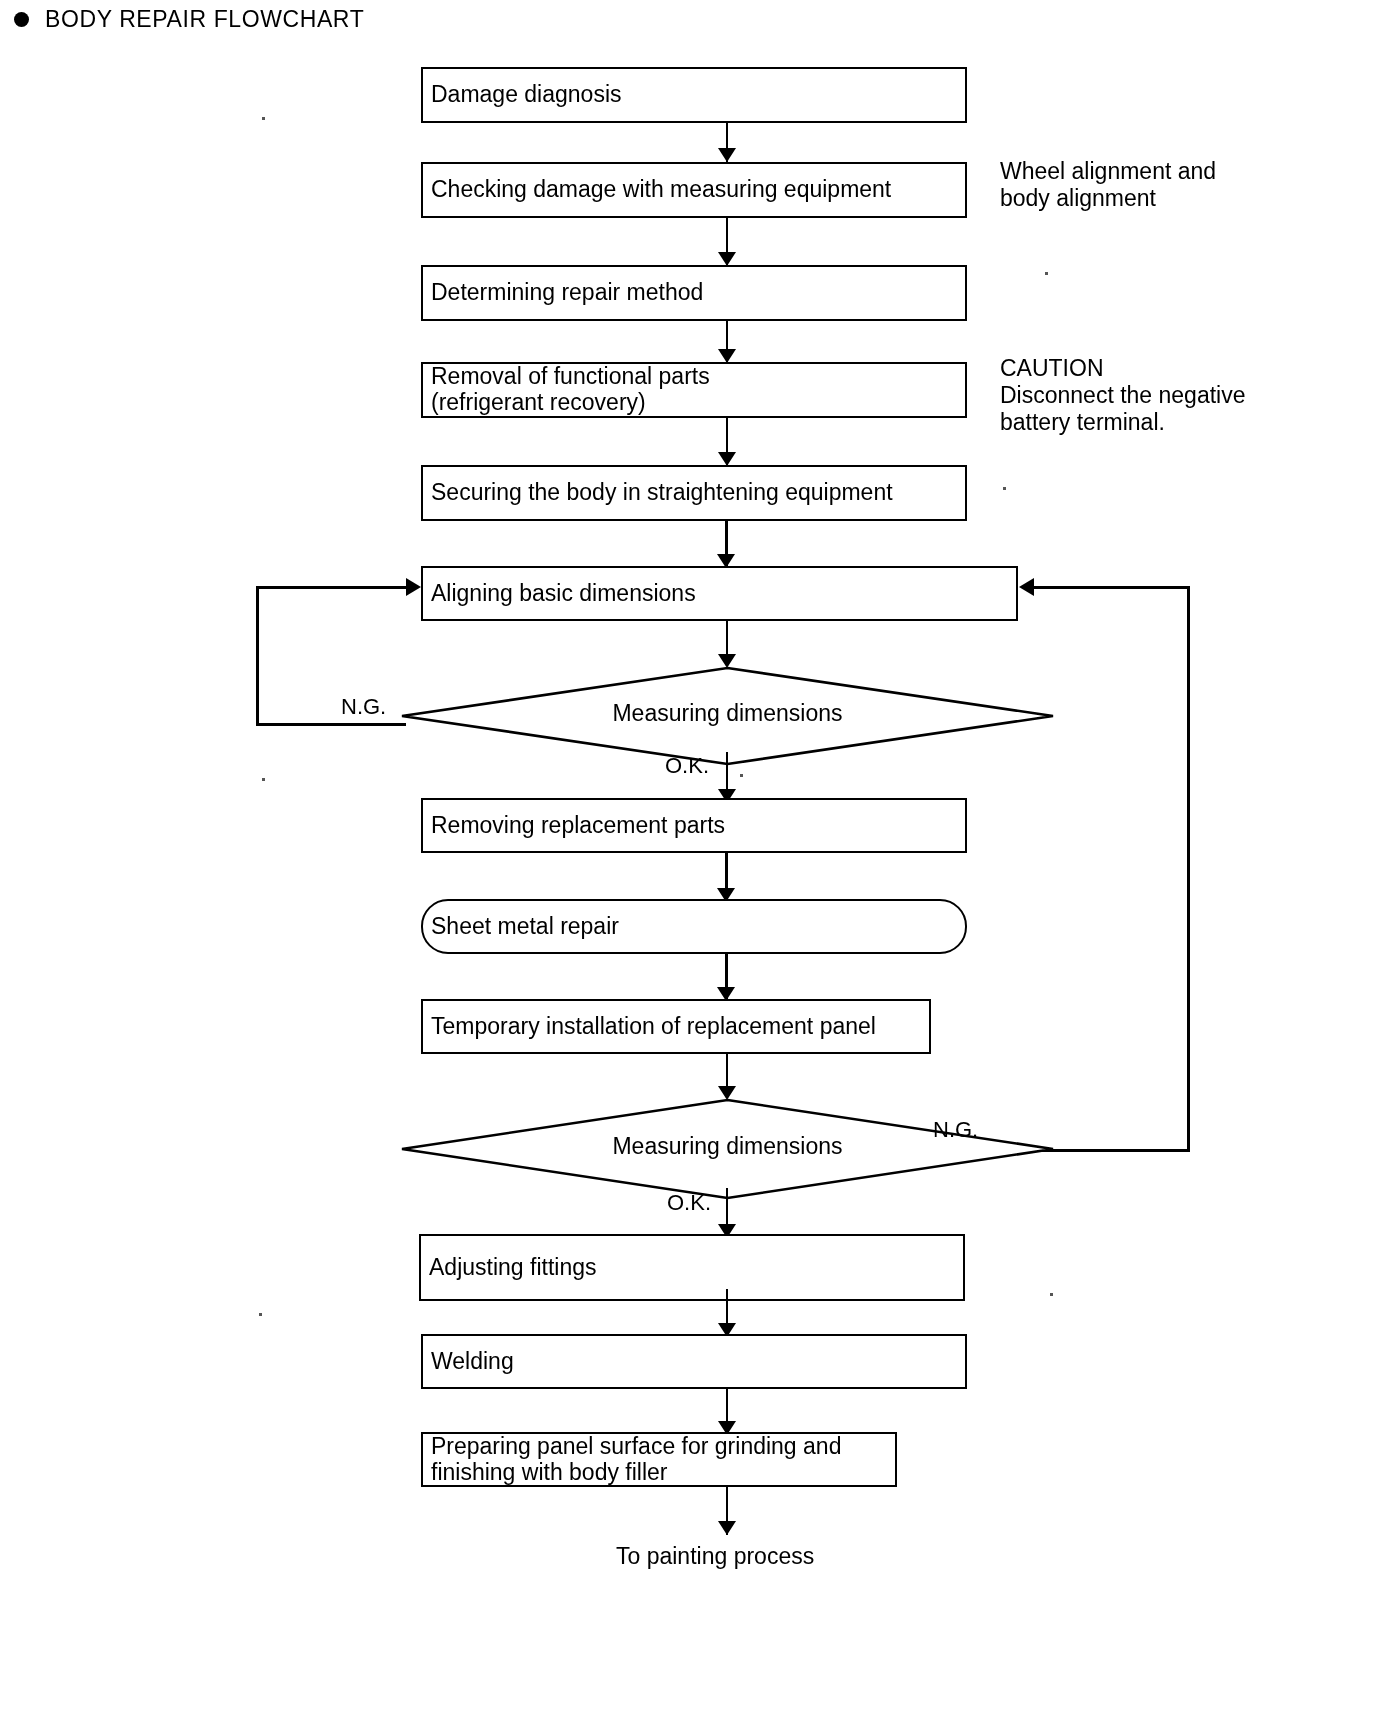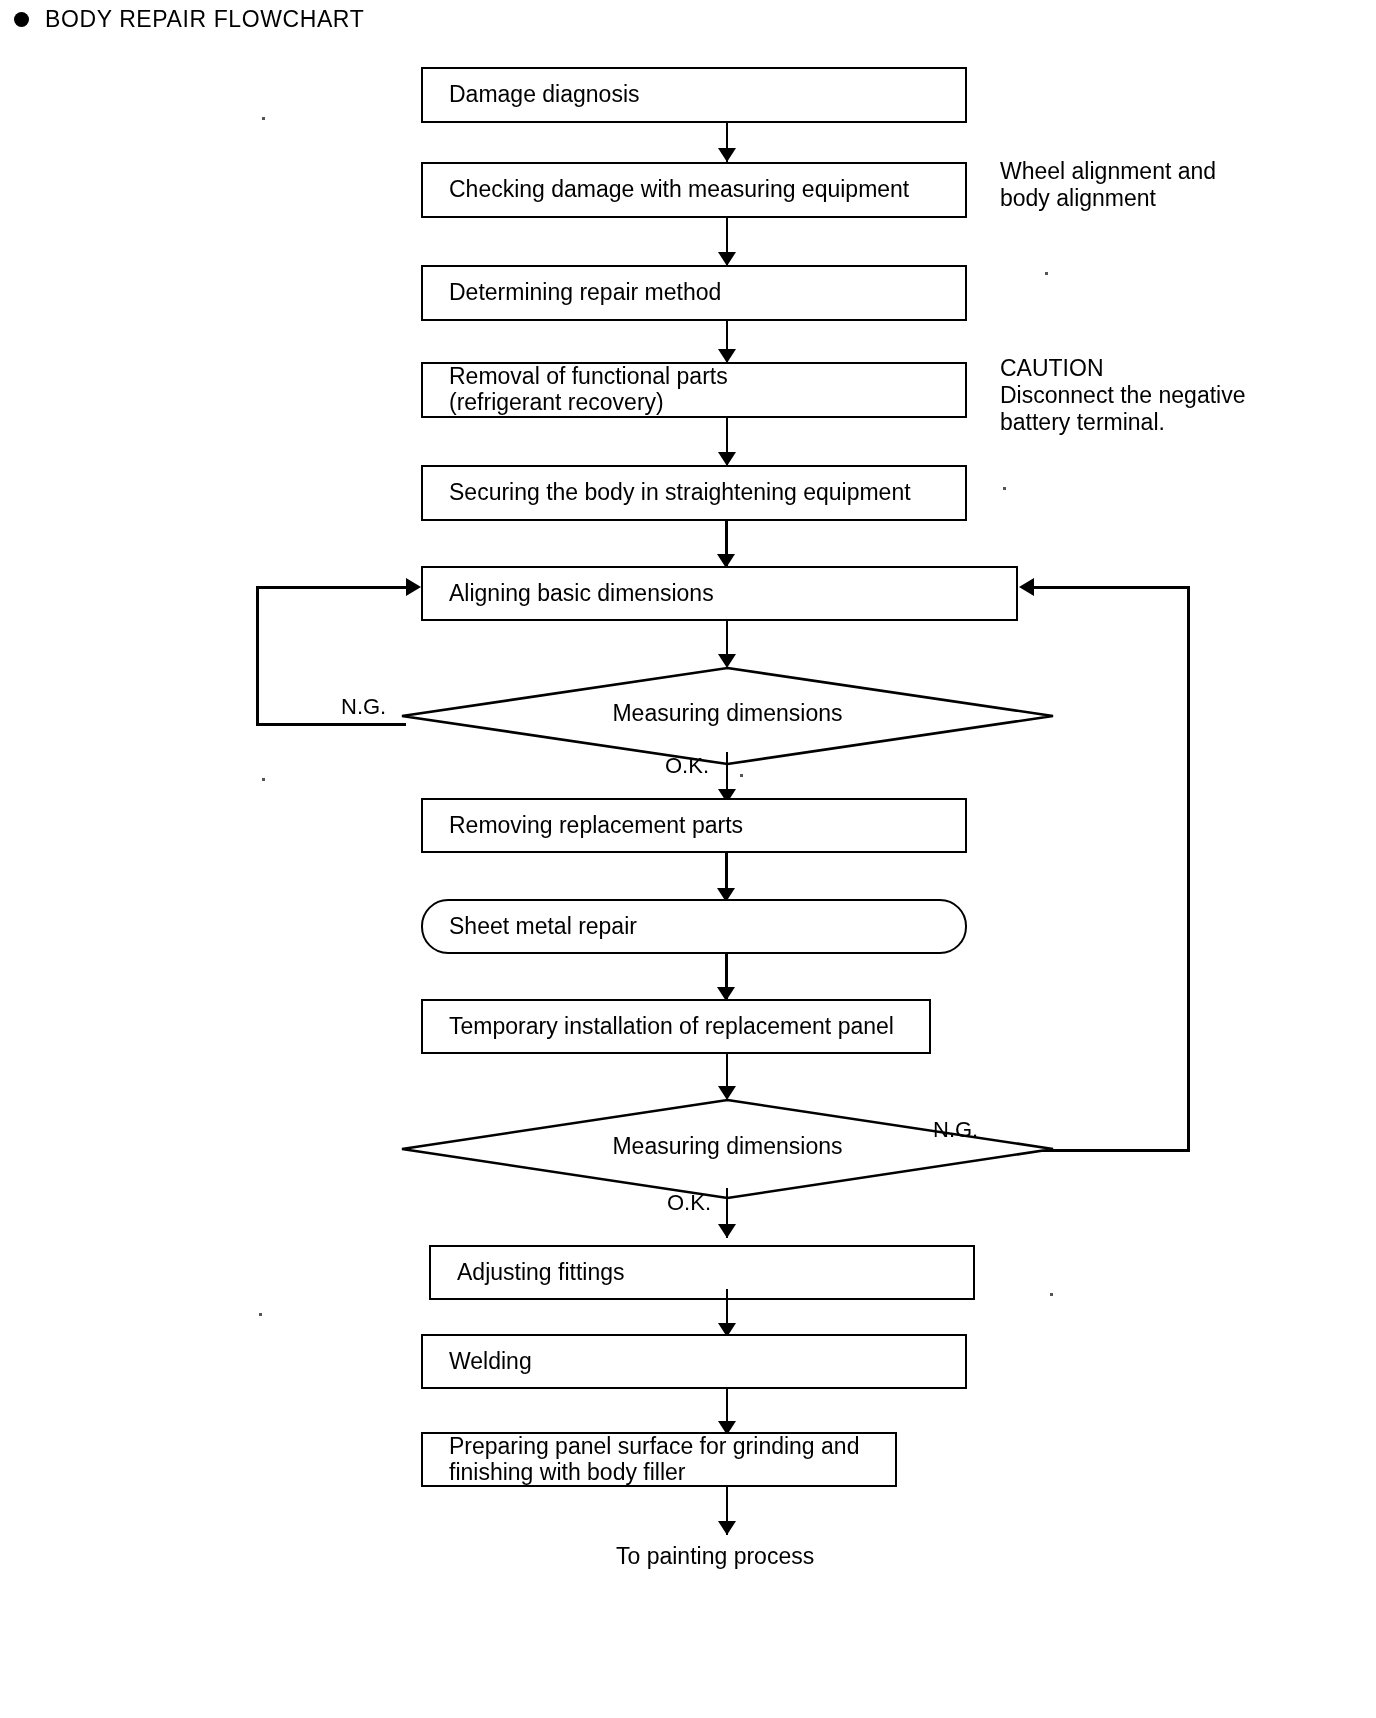--- a/index.html
+++ b/index.html
@@ -43,21 +43,21 @@
   }
 
   
   .node {
     position: absolute;
     box-sizing: border-box;
     border: 2.5px solid #000;
     background: #fff;
     display: flex;
     align-items: center;
-    padding-left: 26px;
+    padding-left: 8px;
   }
   .node-label {
     font-size: 23px;
     line-height: 1.12;
     white-space: pre-line;
   }
 
   
   .diamond {
     position: absolute;
@@ -244,21 +244,21 @@
       <polygon points="327.5,2 653,51 327.5,100 2,51" fill="#ffffff" stroke="#000000" stroke-width="2.6"></polygon>
     </svg>
     <div class="diamond-label" style="top:35px;">Measuring dimensions</div>
   </div>
   <div class="edge-label" style="left:933px; top:1117px;">N.G.</div>
   <div class="edge-label" style="left:667px; top:1190px;">O.K.</div>
 
   <div class="vline thin" style="left:726px; top:1188px; height:50px;"></div>
   <div class="arrow-down" style="left:718px; top:1224px;"></div>
 
-  <div class="node" style="left:429px; top:1234px; width:546px; height:55px;margin-top:11px;">
+  <div class="node" style="left:419px; top:1234px; width:546px; height:67px;">
     <span class="node-label">Adjusting fittings</span>
   </div>
   <div class="vline thin" style="left:726px; top:1289px; height:47px;"></div>
   <div class="arrow-down" style="left:718px; top:1323px;"></div>
 
   <div class="node" style="left:421px; top:1334px; width:546px; height:55px;">
     <span class="node-label">Welding</span>
   </div>
   <div class="vline thin" style="left:726px; top:1389px; height:45px;"></div>
   <div class="arrow-down" style="left:718px; top:1421px;"></div>

